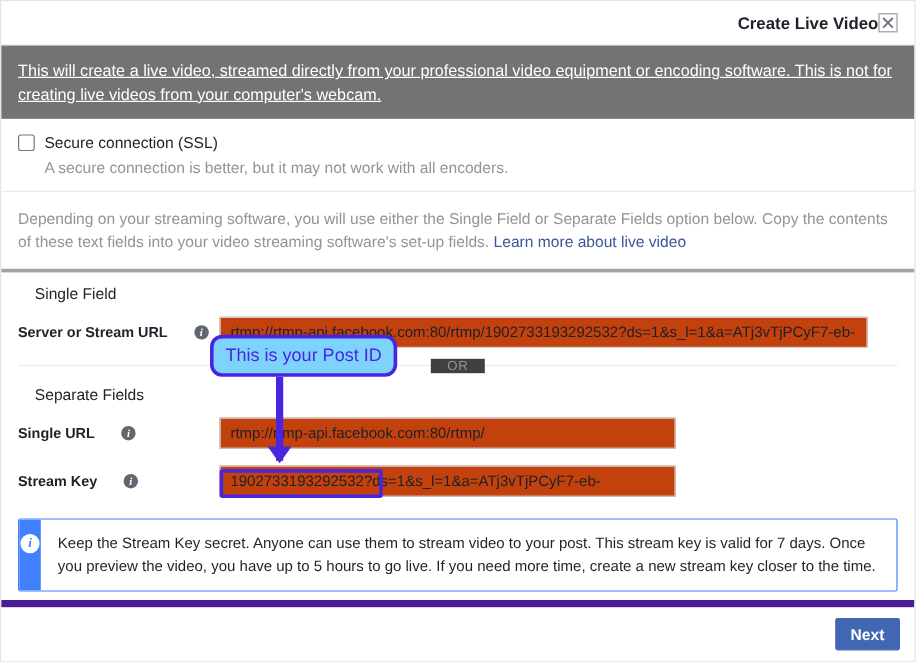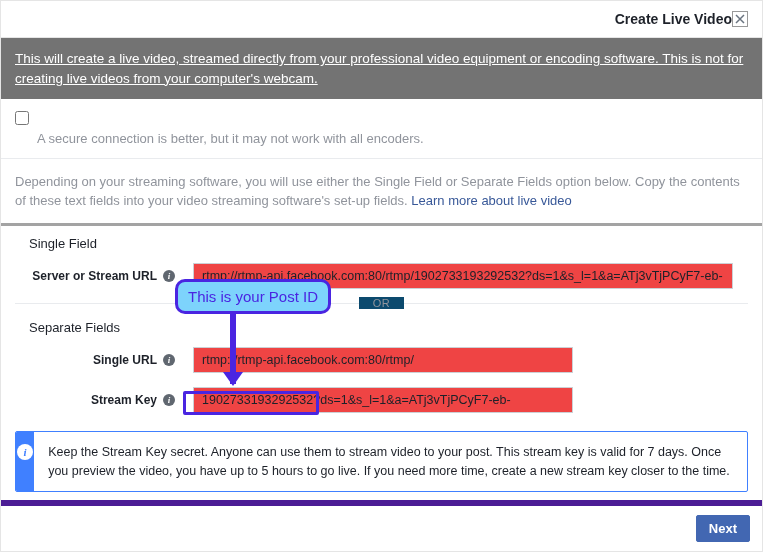--- a/index.html
+++ b/index.html
@@ -62,52 +62,50 @@
     gap: 8px;
   }
   .field-label {
     width: 160px;
     text-align: right;
     font-weight: bold;
     font-size: 12px;
     color: #1d2129;
     display: flex;
     align-items: center;
-    justify-content: flex-end;
-    gap: 6px;
+    gap: 22px;
   }
   .info-icon {
     width: 12px; height: 12px; border-radius: 50%;
     background: #606770; color: #fff;
     font-size: 9px; display: inline-flex;
     align-items: center; justify-content: center;
     font-style: italic; font-family: Georgia, serif;
     font-weight: bold;
   }
   .text-input {
     border: 1px solid #ccd0d5;
     font-size: 12.5px;
     padding: 5px 8px;
     color: #1d2129;
-    background: #ef4444;
-    margin-left: 10px;
+    background: #c2410c;
   }
   .text-input.wide { width: 540px; }
   .text-input.med { width: 380px; }
   .or-divider {
     position: relative;
     text-align: center;
     margin: 10px 14px 6px 14px;
     border-top: 1px solid #e9ebee;
     height: 0;
   }
   .or-divider span {
     position: relative;
     top: -9px;
-    background: #0c4a6e;
+    background: #404040;
     padding: 0 14px;
     color: #90949c;
     font-size: 11px;
     letter-spacing: 0.5px;
   }
   .info-box {
     margin: 14px 14px 0 14px;
     border: 1px solid #4080ff;
     display: flex;
     align-items: stretch;
@@ -203,20 +201,21 @@
         <path d="M1 1 L9 9 M9 1 L1 9" stroke="#6a7480" stroke-width="1.5"></path>
       </svg>
   </div>
 </div>
 
 <div class="blue-banner">This will create a live video, streamed directly from your professional video equipment or encoding software. This is not for creating live videos from your computer's webcam.</div>
 
 <div class="ssl-row">
   <label class="ssl-top">
     <input type="checkbox" style="">
+    <span>Secure connection (SSL)</span>
   </label>
   <div class="ssl-help">A secure connection is better, but it may not work with all encoders.</div>
 </div>
 
 <div class="intro">
   <span>Depending on your streaming software, you will use either the Single Field or Separate Fields option below. Copy the contents of these text fields into your video streaming software's set-up fields. </span><a href="#">Learn more about live video</a>
 </div>
 
 <div class="section-title">Single Field</div>
 <div class="field-row">

